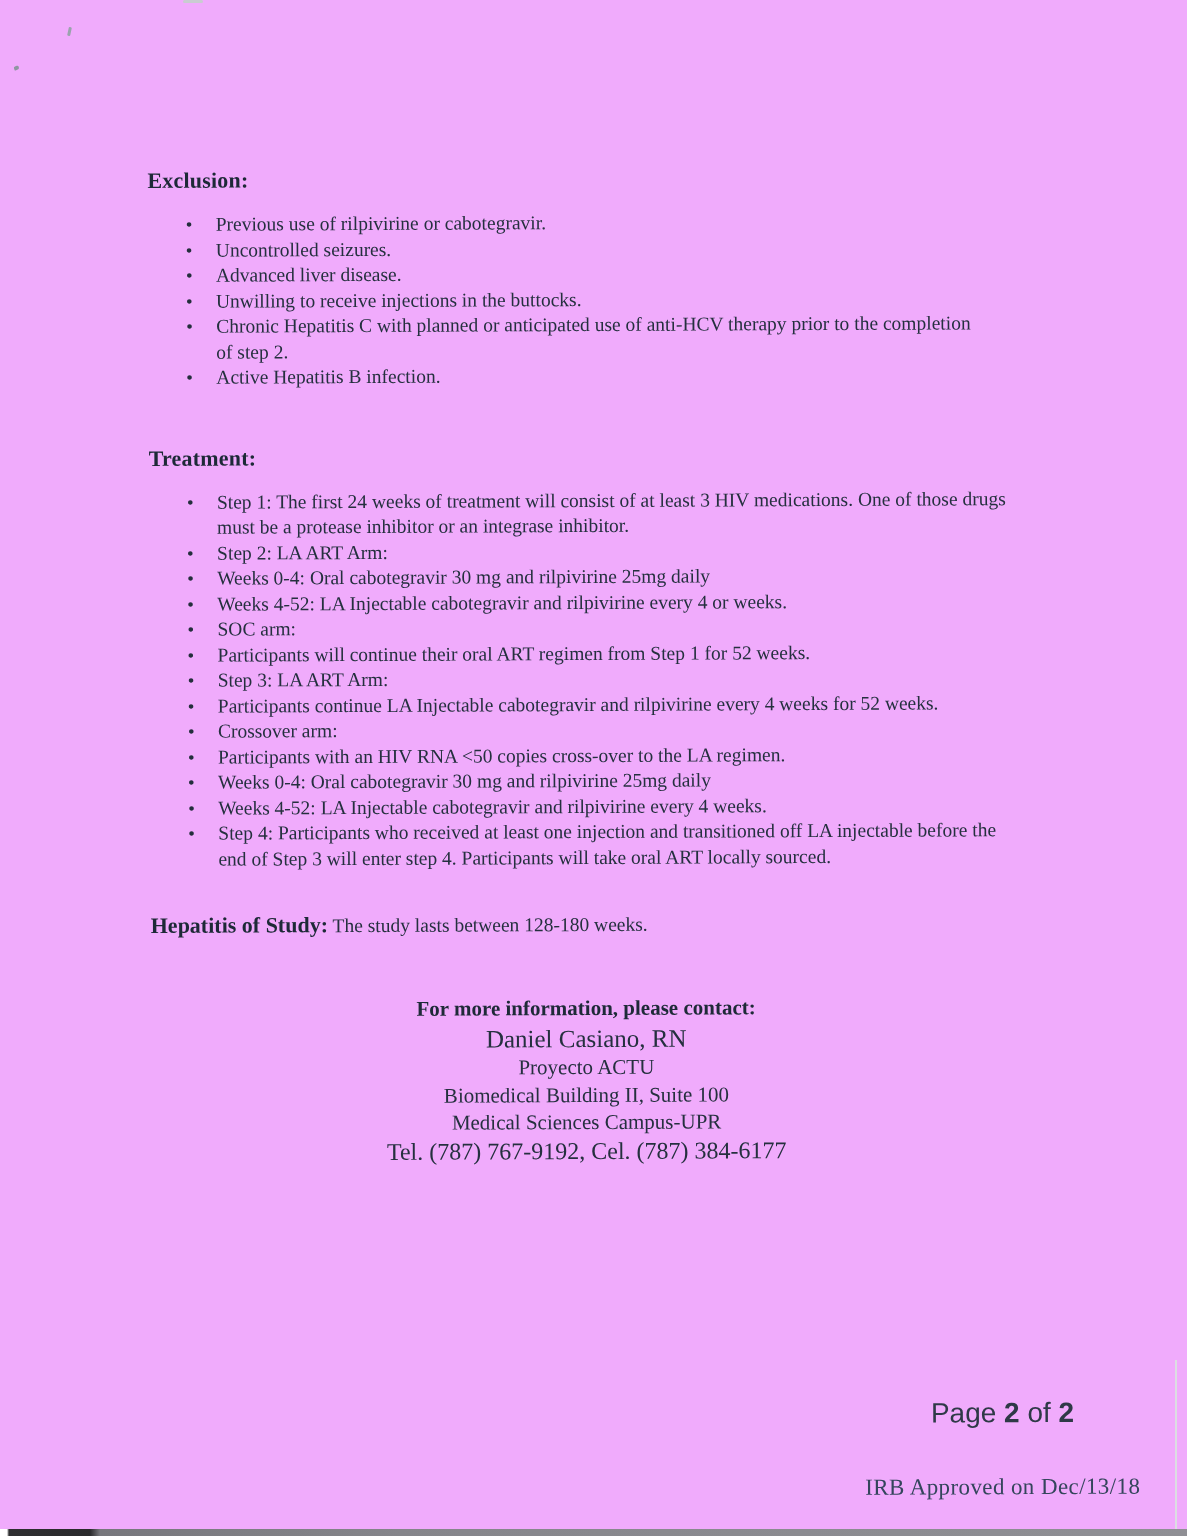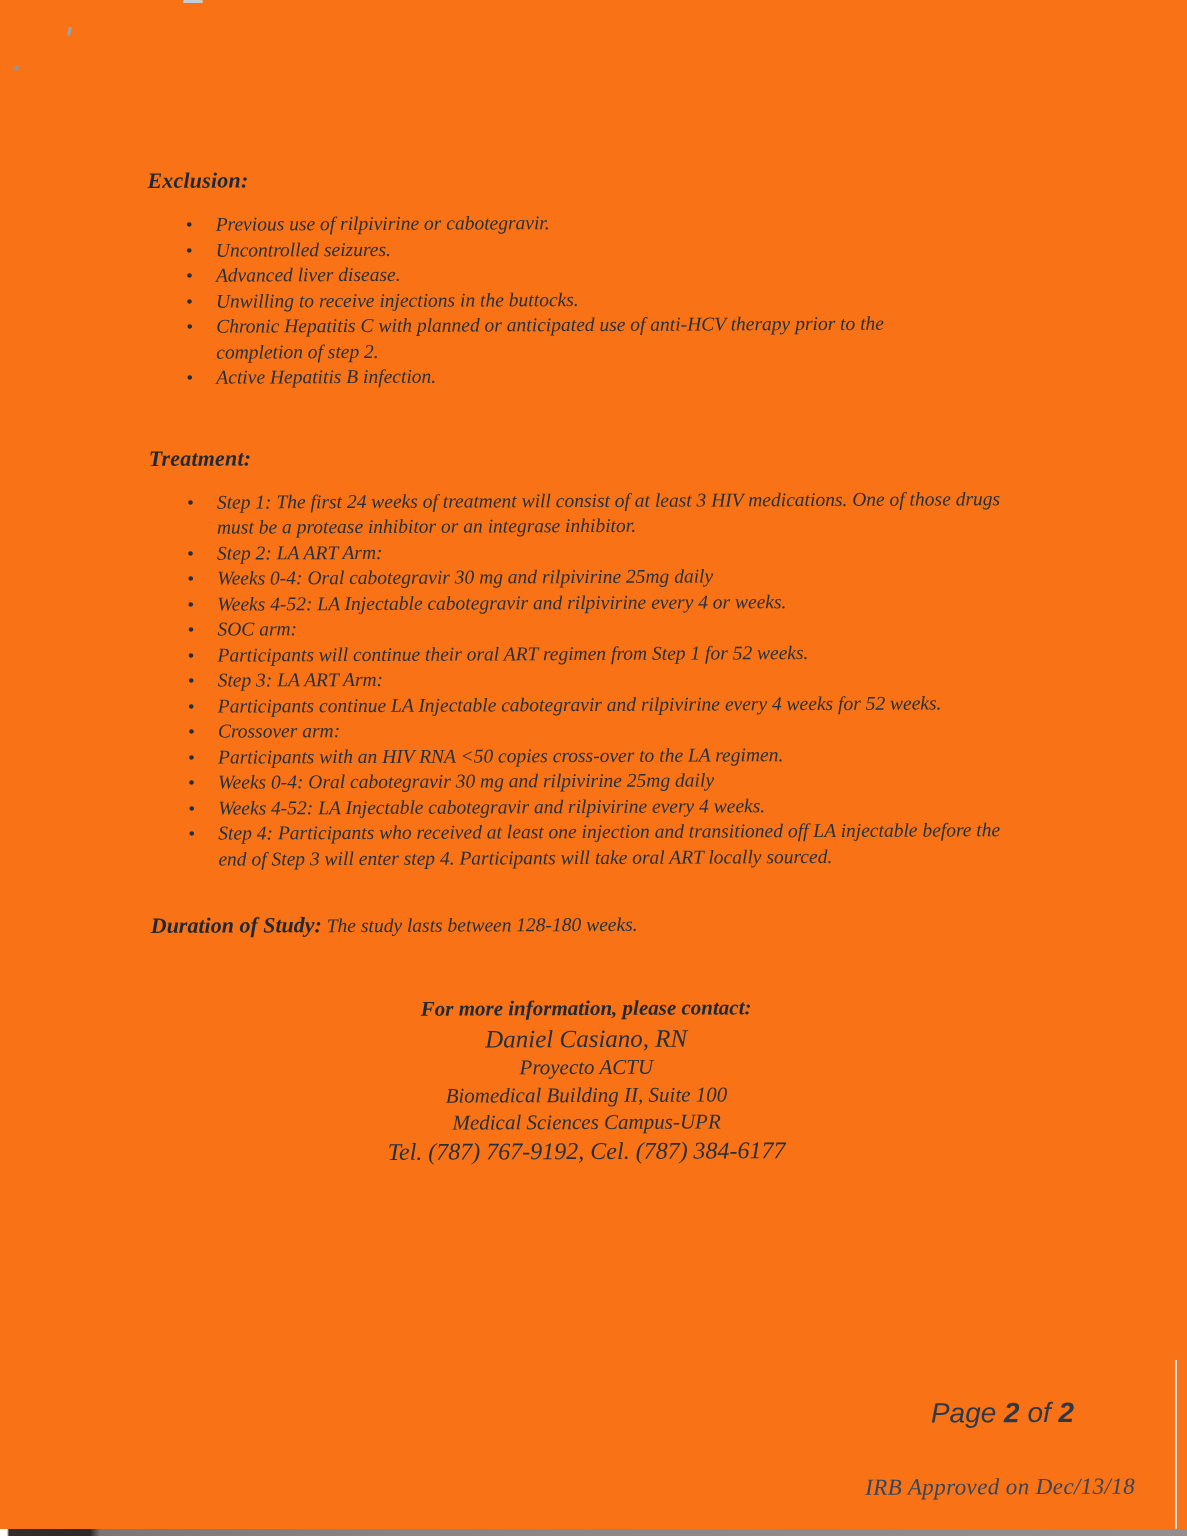--- a/index.html
+++ b/index.html
@@ -6,22 +6,21 @@
   body {
     width: 1187px; height: 1536px;
     background: #ffffff;
     font-family: "Liberation Serif", "DejaVu Serif", serif;
     color: #25303f;
     overflow: hidden;
     position: relative;
   }
   .page {
     position: absolute; inset: 0;
-    background: #f97316;
-    font-style: italic;
+    background: #f0abfc;
   }
   .scan-content {
     position: absolute; top: 0; left: 0; width: 1187px; height: 1536px;
     transform: rotate(-0.25deg);
     transform-origin: 590px 760px;
   }
   .doc-body {
     position: absolute; top: 166px; left: 150px; width: 960px;
   }
   .section-heading {
@@ -128,21 +127,21 @@
           <li>Step 3: LA ART Arm:</li>
           <li>Participants continue LA Injectable cabotegravir and rilpivirine every 4 weeks for 52 weeks.</li>
           <li>Crossover arm:</li>
           <li>Participants with an HIV RNA &lt;50 copies cross-over to the LA regimen.</li>
           <li>Weeks 0-4: Oral cabotegravir 30 mg and rilpivirine 25mg daily</li>
           <li>Weeks 4-52: LA Injectable cabotegravir and rilpivirine every 4 weeks.</li>
           <li>Step 4: Participants who received at least one injection and transitioned off LA injectable before the end of Step 3 will enter step 4. Participants will take oral ART locally sourced.</li>
         </ul>
       </section>
 
-      <p class="duration-line"><span class="duration-label">Duration of Study:</span><span> The study lasts between 128-180 weeks.</span></p>
+      <p class="duration-line"><span class="duration-label">Hepatitis of Study:</span><span> The study lasts between 128-180 weeks.</span></p>
     </div>
 
     <div class="contact-block">
       <p class="contact-heading">For more information, please contact:</p>
       <div class="contact-name">Daniel Casiano, RN</div>
       <div class="contact-line">Proyecto ACTU</div>
       <div class="contact-line">Biomedical Building II, Suite 100</div>
       <div class="contact-line">Medical Sciences Campus-UPR</div>
       <div class="contact-phone">Tel. (787) 767-9192, Cel. (787) 384-6177</div>
     </div>

